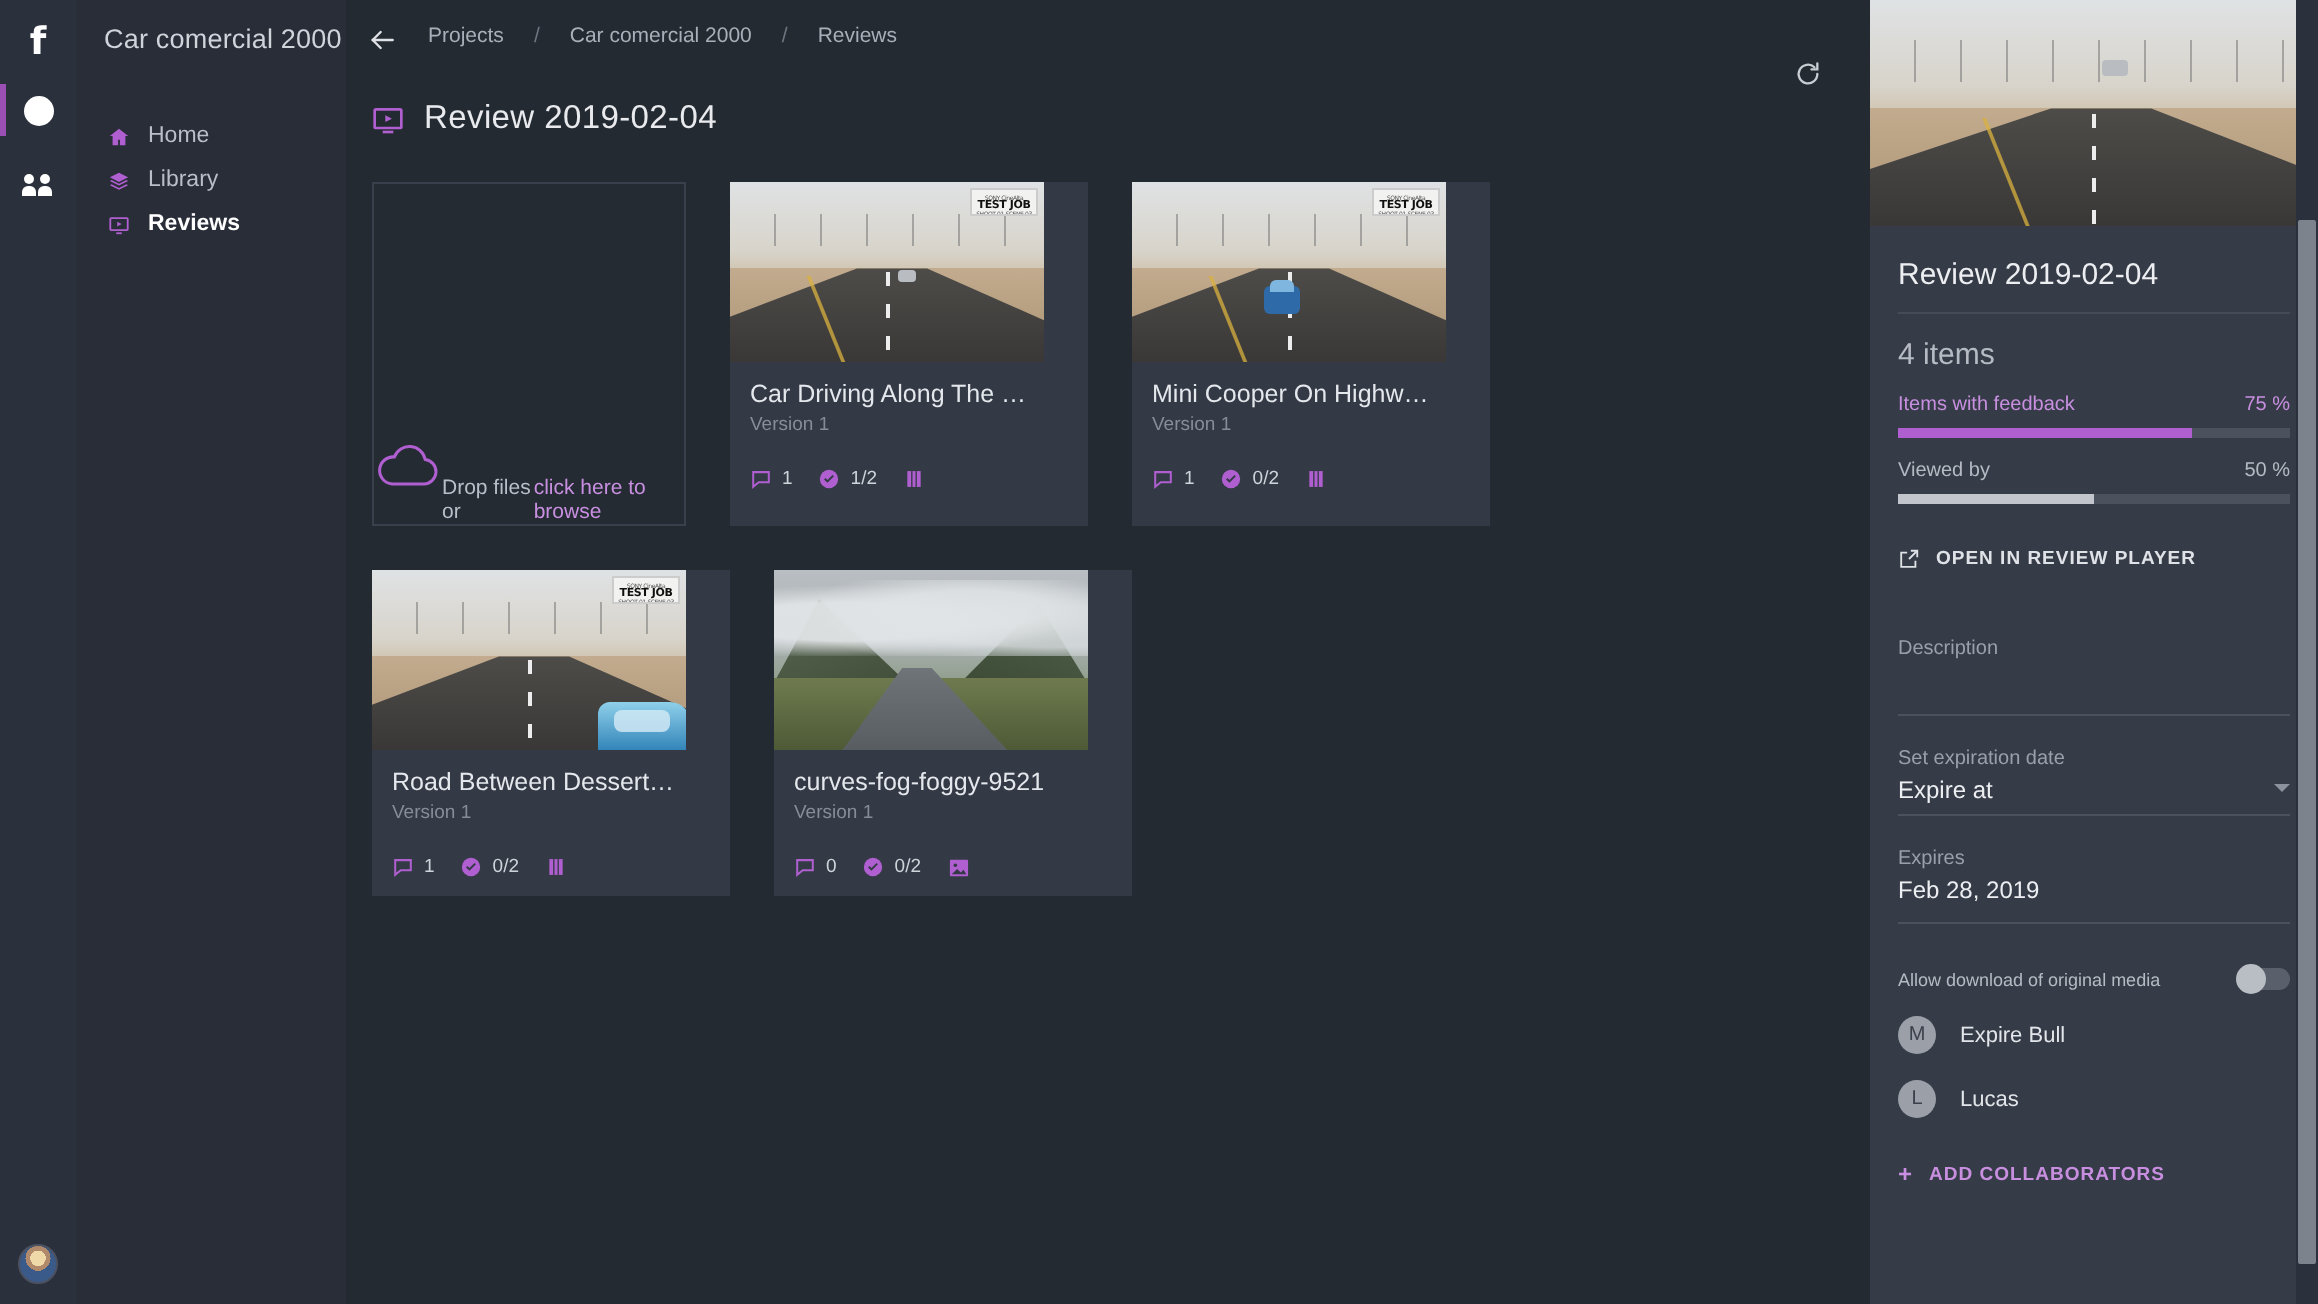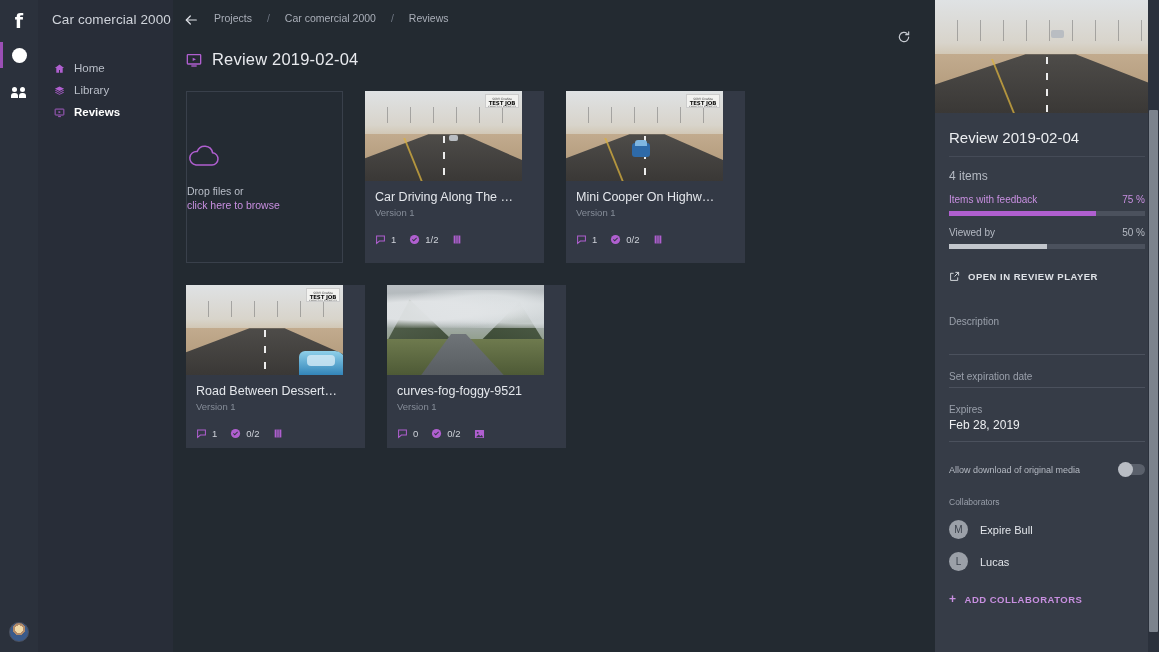--- a/index.html
+++ b/index.html
@@ -84,21 +84,21 @@
   .review-title { color: #e8eaee; font-size: 16.5px; letter-spacing: .2px; }
 
   .grid {
     display: flex; flex-wrap: wrap; gap: 22px;
     padding: 22px 0 0 13px; width: 720px;
   }
 
   
   .dropzone {
     width: 157px; height: 172px; border: 1px solid #39404b;
-    display: flex; flex-direction: column; align-items: flex-start; justify-content: center;
+    display: flex; flex-direction: row; align-items: flex-end; justify-content: center;
     cursor: pointer; background: #242b33;
   }
   .cloud-icon { width: 34px; height: 26px; color: #b05fd0; margin-bottom: 16px; }
   .drop-l1 { font-size: 10.5px; color: #b9bec8; }
   .drop-l2 { font-size: 10.5px; color: #c88fe0; margin-top: 2px; }
 
   
   .card { width: 179px; background: #333945; cursor: pointer; }
   .thumb { width: 157px; height: 90px; position: relative; overflow: hidden; }
   .thumb .badge {
@@ -164,21 +164,21 @@
 
   
   .right {
     width: 224px; flex: 0 0 224px; height: 652px; background: #363c47;
     position: relative; overflow: hidden;
   }
   .hero { width: 224px; height: 113px; position: relative; overflow: hidden; }
   .panel-pad { padding: 0 14px; }
   .panel-title { color: #eceef1; font-size: 15px; padding: 16px 0 10px 0; }
   .rule { height: 1px; background: #454b57; }
-  .items-count { color: #b5bac3; font-size: 12px; padding-top: 12px; }
+  .items-count { color: #b5bac3; font-size: 15px; padding-top: 12px; }
   .stat-row {
     display: flex; justify-content: space-between; align-items: baseline;
     font-size: 10px; padding-top: 11px;
   }
   .stat-row.accent .stat-label, .stat-row.accent .stat-val { color: #c88fe0; }
   .stat-label { color: #b5bac3; } .stat-val { color: #b5bac3; }
   .bar { height: 5px; background: #4b515d; margin-top: 6px; position: relative; }
   .bar .fill { position: absolute; left: 0; top: 0; height: 5px; }
   .fill-pink { background: #b05fd0; }
   .fill-gray { background: #c2c6cc; }
@@ -559,37 +559,40 @@
     <div class="panel-pad">
 
       <div class="field">
         <div class="field-label">Description</div>
         <div class="desc-box"></div>
         <div class="field-underline"></div>
       </div>
 
       <div class="field">
         <div class="field-label">Set expiration date</div>
+        <div class="select-row">
+          <span class="field-value">Expire at</span>
+          <span class="caret"></span>
+        </div>
         <div class="field-underline"></div>
       </div>
 
       <div class="field">
         <div class="field-label">Expires</div>
         <div class="field-value">Feb 28, 2019</div>
         <div class="field-underline" style="margin-top:9px;"></div>
       </div>
 
       <div class="toggle-row">
         <span class="toggle-label">Allow download of original media</span>
         <span class="switch">
             <span class="knob"></span>
           </span>
       </div>
 
-      <div class="collab-label">Collaborators</div>
 
       <div class="collab-row">
         <span class="avatar-c">M</span>
         <span class="collab-name">Expire Bull</span>
       </div>
       <div class="collab-row">
         <span class="avatar-c">L</span>
         <span class="collab-name">Lucas</span>
       </div>
 

